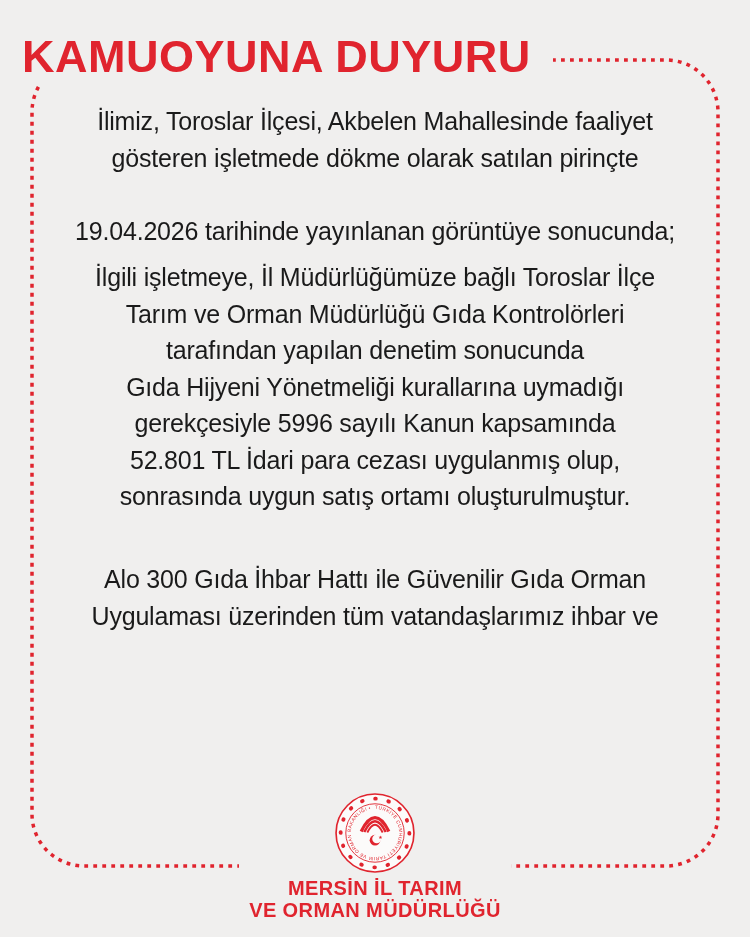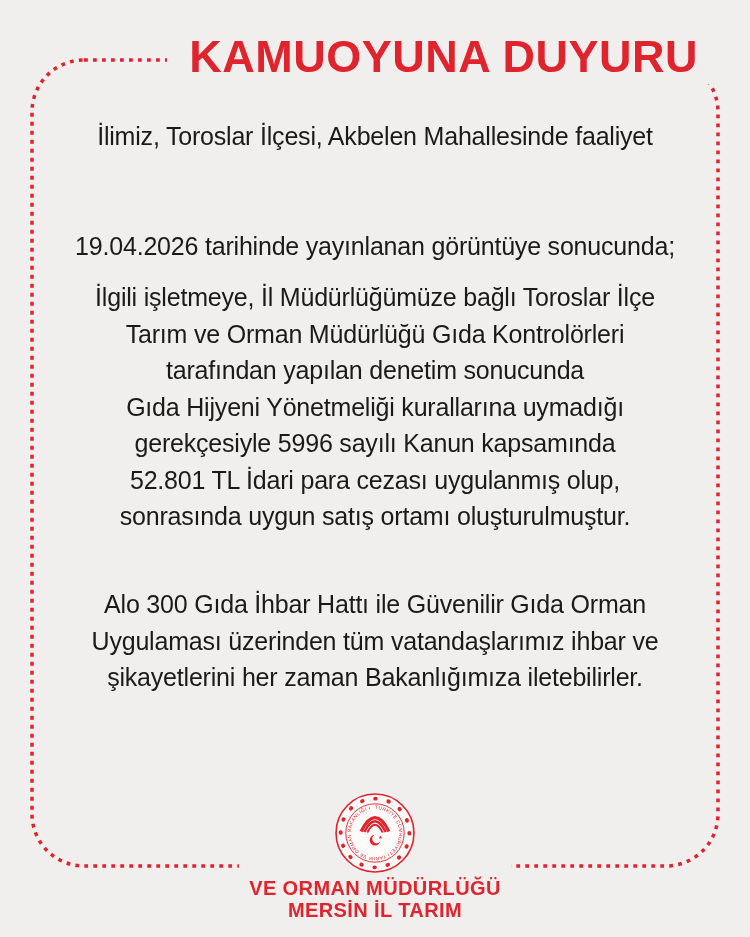--- a/index.html
+++ b/index.html
@@ -27,21 +27,21 @@
     fill: none;
     stroke: var(--accent);
     stroke-width: 3.5px;
     stroke-dasharray: 3.8 5.2;
   }
   .title-row {
     position: absolute;
     top: 30px;
     left: 0;
     width: 720px;
-    text-align: right;
+    text-align: left;
     z-index: 3;
   }
   .title {
     display: inline-block;
     margin: 0;
     padding: 0 22px;
     background: var(--bg);
     font-size: 45px;
     line-height: 54px;
     font-weight: bold;
@@ -54,21 +54,21 @@
     top: 103px;
     left: 40px;
     right: 40px;
     z-index: 2;
     text-align: center;
     color: var(--ink);
     font-size: 25px;
     line-height: 36.5px;
     letter-spacing: -0.2px;
   }
-  .content p { margin: 15px 0 10px 0; }
+  .content p { margin: 0 0 10px 0; }
   .content b { font-weight: normal; }
   .bottom-gap-mask {
     position: absolute;
     top: 857px;
     left: 50%;
     transform: translateX(-50%);
     width: 272px;
     height: 16px;
     background: var(--bg);
     z-index: 2;
@@ -105,23 +105,23 @@
 
   <svg class="border-svg" width="750" height="937" viewBox="0 0 750 937" aria-hidden="true">
     <rect x="32" y="60" width="686" height="806" rx="52" ry="52"></rect>
   </svg>
 
   <div class="title-row">
     <h1 class="title">KAMUOYUNA DUYURU</h1>
   </div>
 
   <div class="content">
-    <p><span>İlimiz, Toroslar İlçesi, Akbelen Mahallesinde faaliyet</span><br><br><br><b>19.04.2026 tarihinde yayınlanan</b><span> görüntüye sonucunda;</span></p>
+    <p><span>İlimiz, Toroslar İlçesi, Akbelen Mahallesinde faaliyet</span><br><span>gösteren işletmede dökme olarak satılan pirinçte</span><br><br><b>19.04.2026 tarihinde yayınlanan</b><span> görüntüye sonucunda;</span></p>
     <p><span>İlgili işletmeye, İl Müdürlüğümüze bağlı Toroslar İlçe</span><br><span>Tarım ve Orman Müdürlüğü Gıda Kontrolörleri</span><br><span>tarafından yapılan denetim sonucunda</span><br><b>Gıda Hijyeni Yönetmeliği</b><span> kurallarına uymadığı</span><br><span>gerekçesiyle 5996 sayılı Kanun kapsamında</span><br><b>52.801 TL İdari para cezası</b><span> uygulanmış olup,</span><br><span>sonrasında uygun satış ortamı oluşturulmuştur.</span></p>
-    <p><br><b>Alo 300 Gıda İhbar Hattı</b><span> ile </span><b>Güvenilir Gıda Orman</b><br><b>Uygulaması</b><span> üzerinden tüm vatandaşlarımız ihbar ve</span><br><span>şikayetlerini her zaman Bakanlığımıza iletebilirler.</span></p>
+    <p><br><b>Alo 300 Gıda İhbar Hattı</b><span> ile </span><b>Güvenilir Gıda Orman</b><br><b>Uygulaması</b><span> üzerinden tüm vatandaşlarımız ihbar ve</span><br></p>
   </div>
 
   <div class="bottom-gap-mask"></div>
 
   <div class="logo-wrap">
     <svg width="82" height="82" viewBox="0 0 80 80" aria-hidden="true">
       <circle cx="40" cy="40" r="38" fill="var(--seal-bg)" class="" stroke="var(--accent)" stroke-width="1.6"></circle>
       <circle cx="40" cy="40" r="33.5" class="seal-stroke" stroke-width="3.8" stroke-dasharray="0.6 12.55" stroke-linecap="round"></circle>
       <circle cx="40" cy="40" r="28.5" class="seal-stroke" stroke-width="0.9"></circle>
       <path id="seal-text-path" d="M 40 16.5 A 23.5 23.5 0 1 1 39.99 16.5" fill="none"></path>
@@ -135,17 +135,17 @@
       </g>
       <g>
         <circle cx="40" cy="47" r="5.2" class="seal-fill"></circle>
         <circle cx="41.7" cy="45.7" r="4.4" fill="var(--seal-bg)"></circle>
         <text x="43.2" y="46.2" font-size="4.8" class="seal-fill">★</text>
       </g>
     </svg>
   </div>
 
   <div class="footer">
+    <div>MERSİN İL TARIM</div>
     <div>VE ORMAN MÜDÜRLÜĞÜ</div>
-    <div>MERSİN İL TARIM</div>
   </div>
 
 </div>
 
 </body></html>

